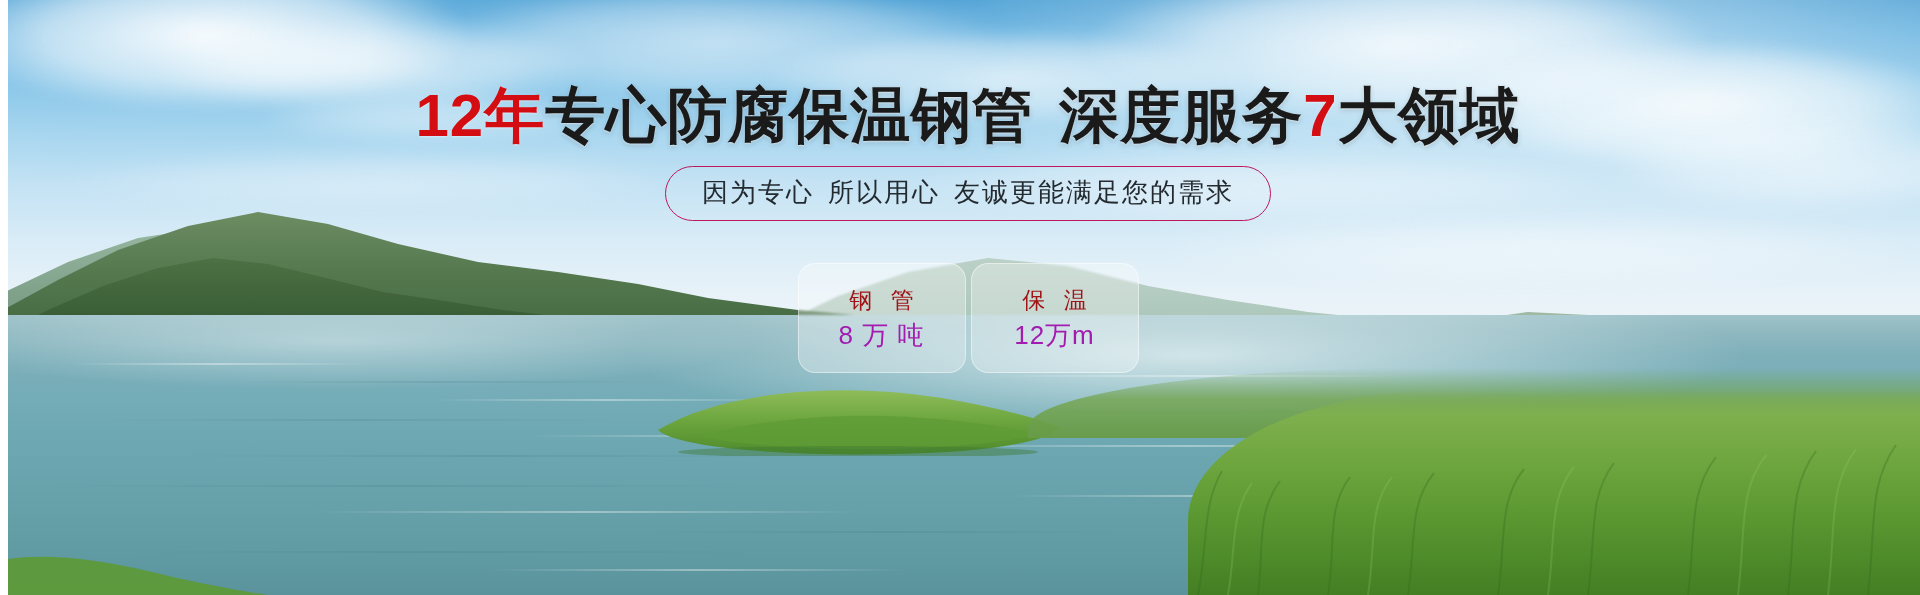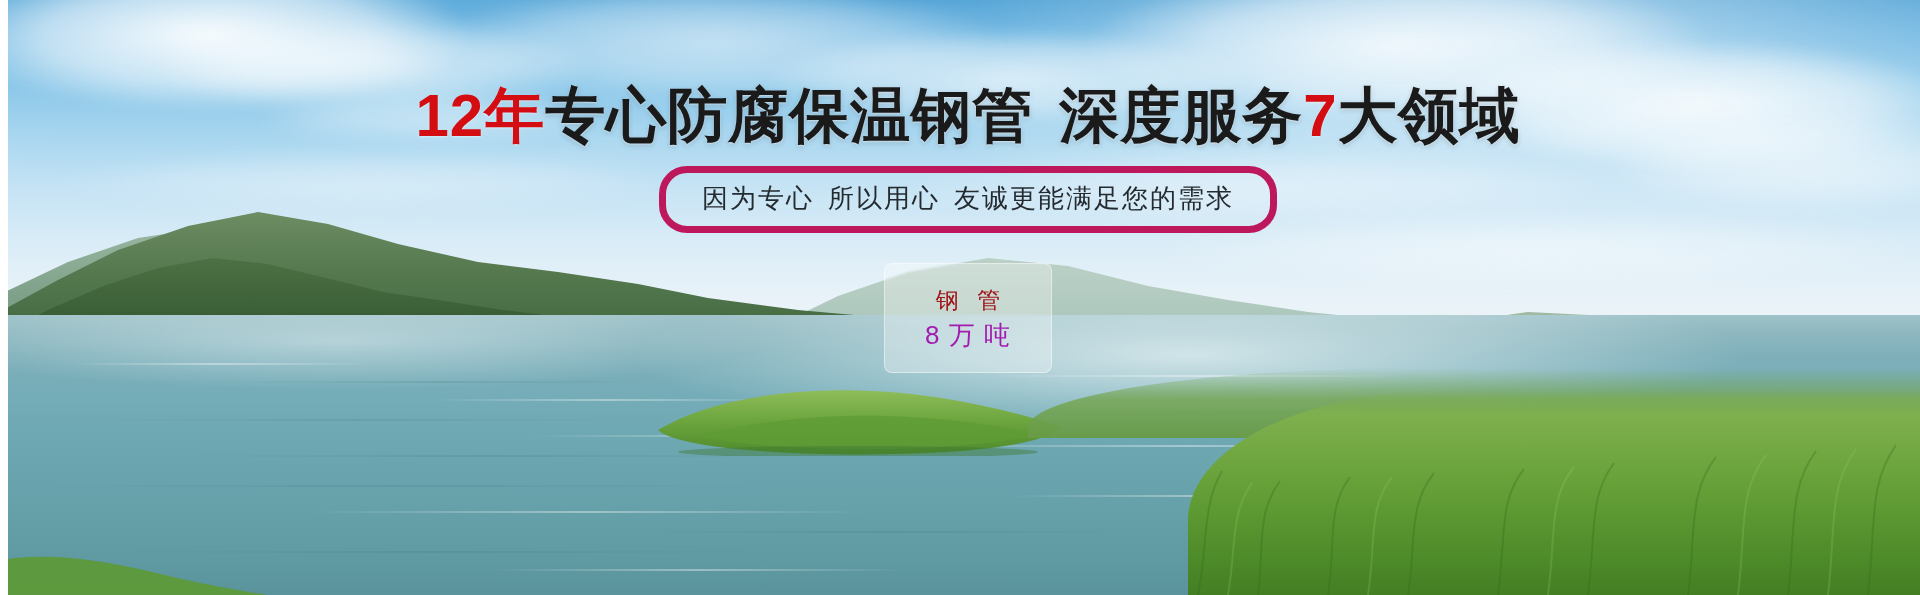--- a/index.html
+++ b/index.html
@@ -107,40 +107,40 @@
     text-shadow:0 1px 2px rgba(255,255,255,0.55), 0 2px 5px rgba(40,60,75,0.22);
   }
   .headline .red { color:#d40d12; text-shadow:0 1px 2px rgba(255,255,255,0.45); }
   .headline .gap { display:inline-block; width:26px; }
 
   .subtitle-wrap {
     position:absolute; left:0; top:166px; width:1920px;
     display:flex; justify-content:center;
   }
   .subtitle {
-    border:7px solid #be185d;
+    border:1px solid #be185d;
     border-radius:28px;
     padding:10px 36px 12px 36px;
     font-family:"Liberation Sans","DejaVu Sans",sans-serif;
     font-size:26px; font-weight:normal; line-height:1.2;
     color:#242b30;
     letter-spacing:2px;
     white-space:nowrap;
     background:rgba(255,255,255,0.04);
   }
   .subtitle .sp { display:inline-block; width:14px; }
 
   
   .cards {
     position:absolute; left:0; top:263px; width:1920px;
     display:flex; justify-content:center; gap:5px;
   }
   .card {
     width:168px; height:110px;
-    border-radius:8px;
+    border-radius:17px;
     background:rgba(255,255,255,0.30);
     border:1px solid rgba(255,255,255,0.45);
     display:flex; flex-direction:column;
     align-items:center; justify-content:center;
     gap:10px;
     backdrop-filter:blur(1px);
   }
   .card .label {
     font-family:"Liberation Sans","DejaVu Sans",sans-serif;
     font-size:23px; color:#a01418; letter-spacing:6px;
@@ -291,15 +291,19 @@
   </div>
 
   <div class="cards">
 
     <div class="card">
       <div class="label">钢 管</div>
       <div class="value"><span>8 万 吨</span></div>
     </div>
 
 
+    <div class="card">
+      <div class="label">保 温</div>
+      <div class="value"><span>12万m</span></div>
+    </div>
 
   </div>
 </div>
 
 </body></html>

